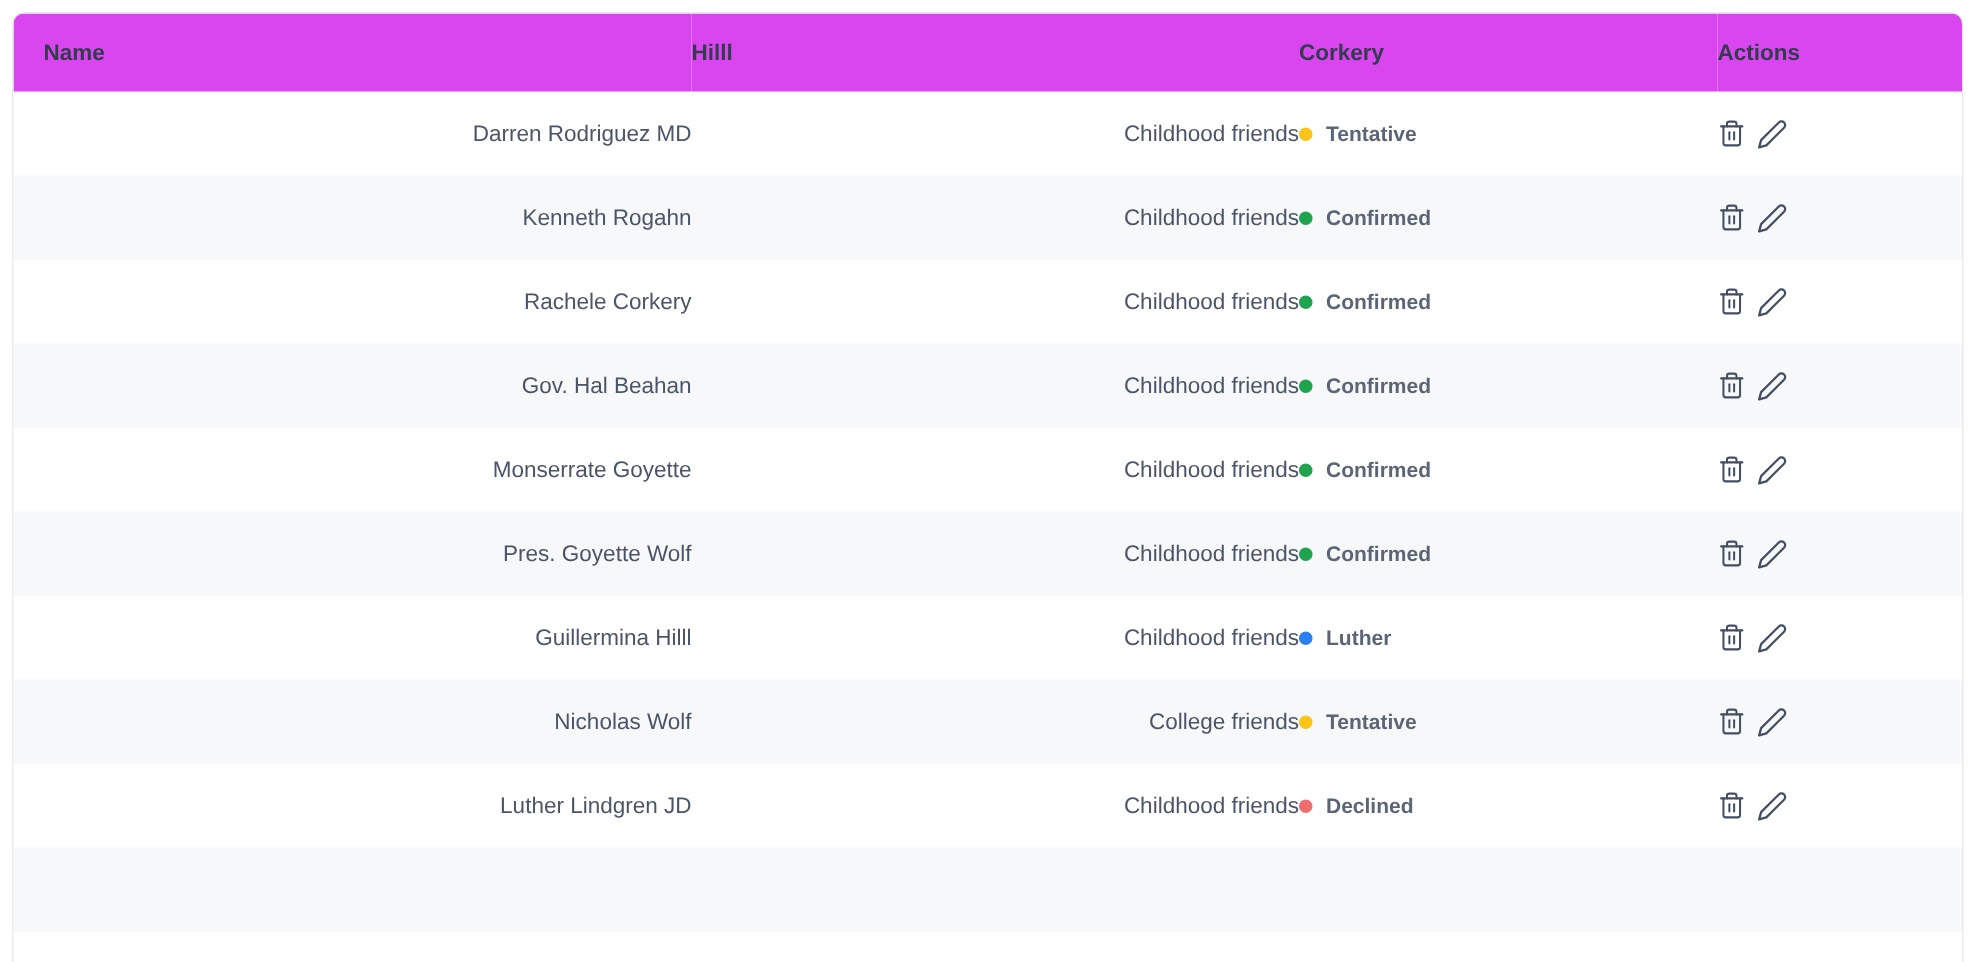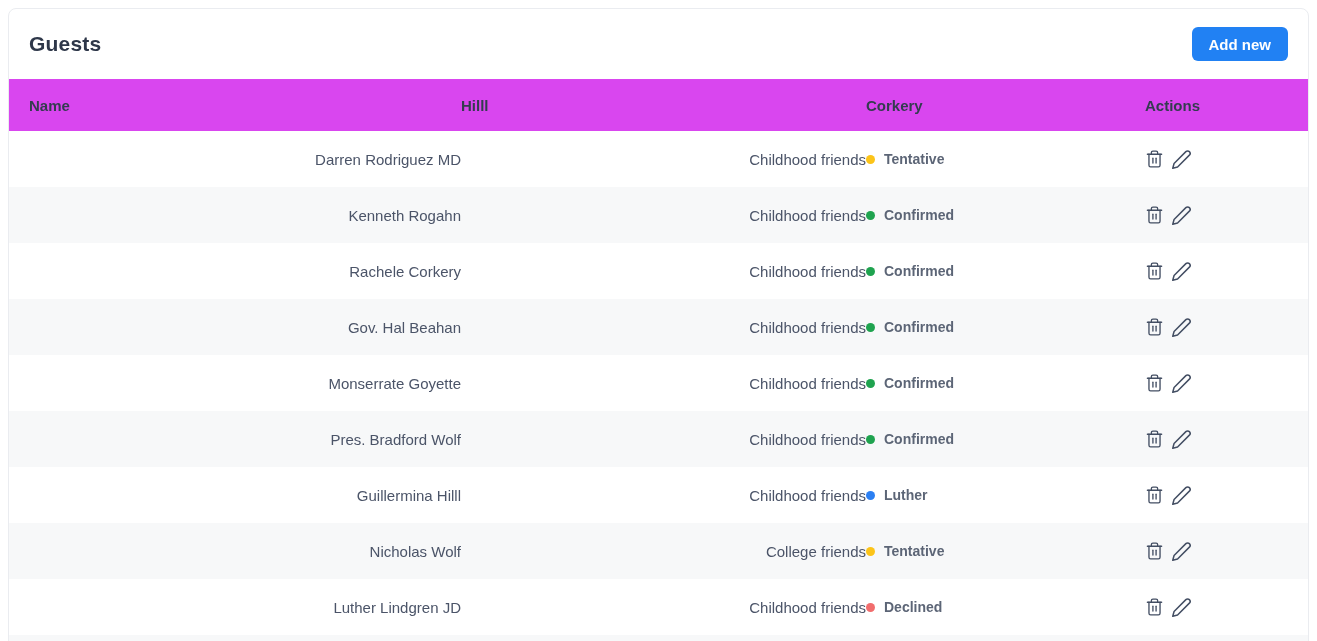--- a/index.html
+++ b/index.html
@@ -86,24 +86,20 @@
     cursor: pointer;
     color: #434e63;
     display: inline-flex; align-items: center;
   }
   .icon-btn svg { display: block; }
 </style>
 </head>
 <body>
 
 <div class="card">
-  <div class="card-header">
-    <div class="card-title">Guests</div>
-    <button class="btn-primary" style="background: rgb(33, 129, 243);">Add new</button>
-  </div>
 
   <table>
     <colgroup>
       <col class="c-name">
         <col class="c-group">
         <col class="c-status">
         <col class="c-actions">
     </colgroup>
     <thead>
       <tr>
@@ -268,21 +264,21 @@
             <svg width="21" height="21" viewBox="0 0 24 24" fill="none" stroke="currentColor" stroke-width="1.7" stroke-linecap="round" stroke-linejoin="round">
               <path d="M17 3a2.828 2.828 0 1 1 4 4L7.5 20.5 2 22l1.5-5.5L17 3z"></path>
             </svg>
           </span>
         </button>
       </div>
     </td>
   </tr>
 
   <tr>
-    <td><span class="name-text">Pres. Bradford Wolf</span></td>
+    <td><span class="name-text">Pres. Goyette Wolf</span></td>
     <td><span class="group-text">Childhood friends</span></td>
     <td>
       <div class="status-cell">
         <span class="status-dot" style="background: rgb(31, 163, 79);"></span>
         <span class="status-label">Confirmed</span>
       </div>
     </td>
     <td>
       <div class="actions-cell">
         <button class="icon-btn" type="button">

